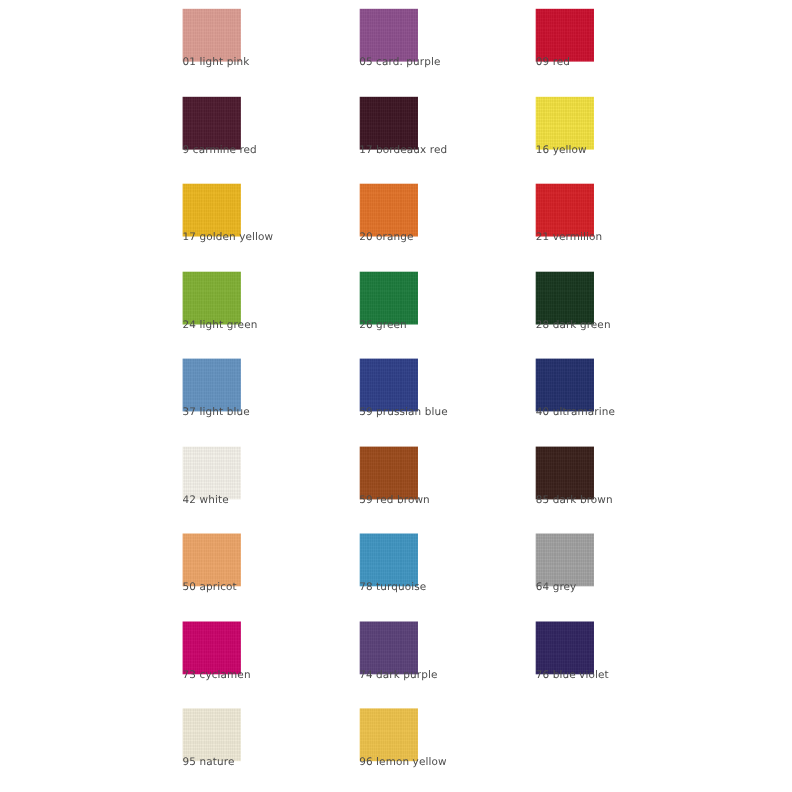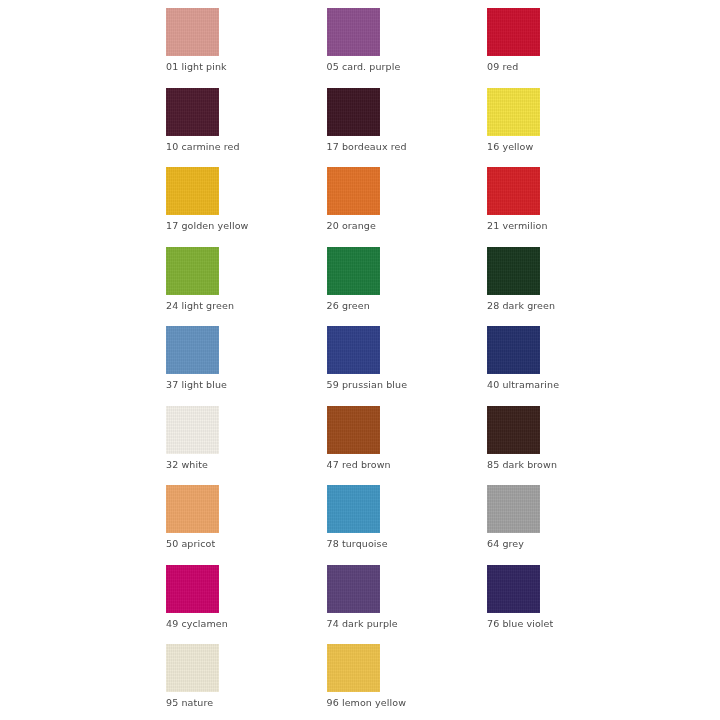--- a/index.html
+++ b/index.html
@@ -58,21 +58,21 @@
     pointer-events: none;
   }
 
   .swatch-chip.pale::after {
     opacity: 0.7;
   }
 
   .swatch-label {
     position: absolute;
     left: 0;
-    top: 53px;
+    top: 43px;
     font-size: 9.5px;
     line-height: 12px;
     color: #4b4b4b;
     white-space: nowrap;
     letter-spacing: 0.1px;
   }
 </style>
 </head>
 <body>
 
@@ -85,21 +85,21 @@
       <div class="swatch-cell">
         <div class="swatch-chip" style="background-color: rgb(139, 79, 140);"></div>
         <div class="swatch-label">05 card. purple</div>
       </div>
       <div class="swatch-cell">
         <div class="swatch-chip" style="background-color: rgb(200, 16, 46);"></div>
         <div class="swatch-label">09 red</div>
       </div>
       <div class="swatch-cell">
         <div class="swatch-chip" style="background-color: rgb(77, 27, 46);"></div>
-        <div class="swatch-label">10 carmine red</div>
+        <div class="swatch-label">9 carmine red</div>
       </div>
       <div class="swatch-cell">
         <div class="swatch-chip" style="background-color: rgb(61, 22, 36);"></div>
         <div class="swatch-label">17 bordeaux red</div>
       </div>
       <div class="swatch-cell">
         <div class="swatch-chip pale" style="background-color: rgb(242, 225, 63);"></div>
         <div class="swatch-label">16 yellow</div>
       </div>
       <div class="swatch-cell">
@@ -133,45 +133,45 @@
       <div class="swatch-cell">
         <div class="swatch-chip" style="background-color: rgb(47, 63, 135);"></div>
         <div class="swatch-label">59 prussian blue</div>
       </div>
       <div class="swatch-cell">
         <div class="swatch-chip" style="background-color: rgb(36, 48, 107);"></div>
         <div class="swatch-label">40 ultramarine</div>
       </div>
       <div class="swatch-cell">
         <div class="swatch-chip pale" style="background-color: rgb(242, 239, 231);"></div>
-        <div class="swatch-label">32 white</div>
+        <div class="swatch-label">42 white</div>
       </div>
       <div class="swatch-cell">
         <div class="swatch-chip" style="background-color: rgb(154, 74, 28);"></div>
-        <div class="swatch-label">47 red brown</div>
+        <div class="swatch-label">59 red brown</div>
       </div>
       <div class="swatch-cell">
         <div class="swatch-chip" style="background-color: rgb(58, 33, 28);"></div>
         <div class="swatch-label">85 dark brown</div>
       </div>
       <div class="swatch-cell">
         <div class="swatch-chip" style="background-color: rgb(234, 163, 103);"></div>
         <div class="swatch-label">50 apricot</div>
       </div>
       <div class="swatch-cell">
         <div class="swatch-chip" style="background-color: rgb(64, 148, 192);"></div>
         <div class="swatch-label">78 turquoise</div>
       </div>
       <div class="swatch-cell">
         <div class="swatch-chip pale" style="background-color: rgb(160, 160, 160);"></div>
         <div class="swatch-label">64 grey</div>
       </div>
       <div class="swatch-cell">
         <div class="swatch-chip" style="background-color: rgb(200, 4, 106);"></div>
-        <div class="swatch-label">49 cyclamen</div>
+        <div class="swatch-label">73 cyclamen</div>
       </div>
       <div class="swatch-cell">
         <div class="swatch-chip" style="background-color: rgb(90, 65, 120);"></div>
         <div class="swatch-label">74 dark purple</div>
       </div>
       <div class="swatch-cell">
         <div class="swatch-chip" style="background-color: rgb(49, 37, 96);"></div>
         <div class="swatch-label">76 blue violet</div>
       </div>
       <div class="swatch-cell">

